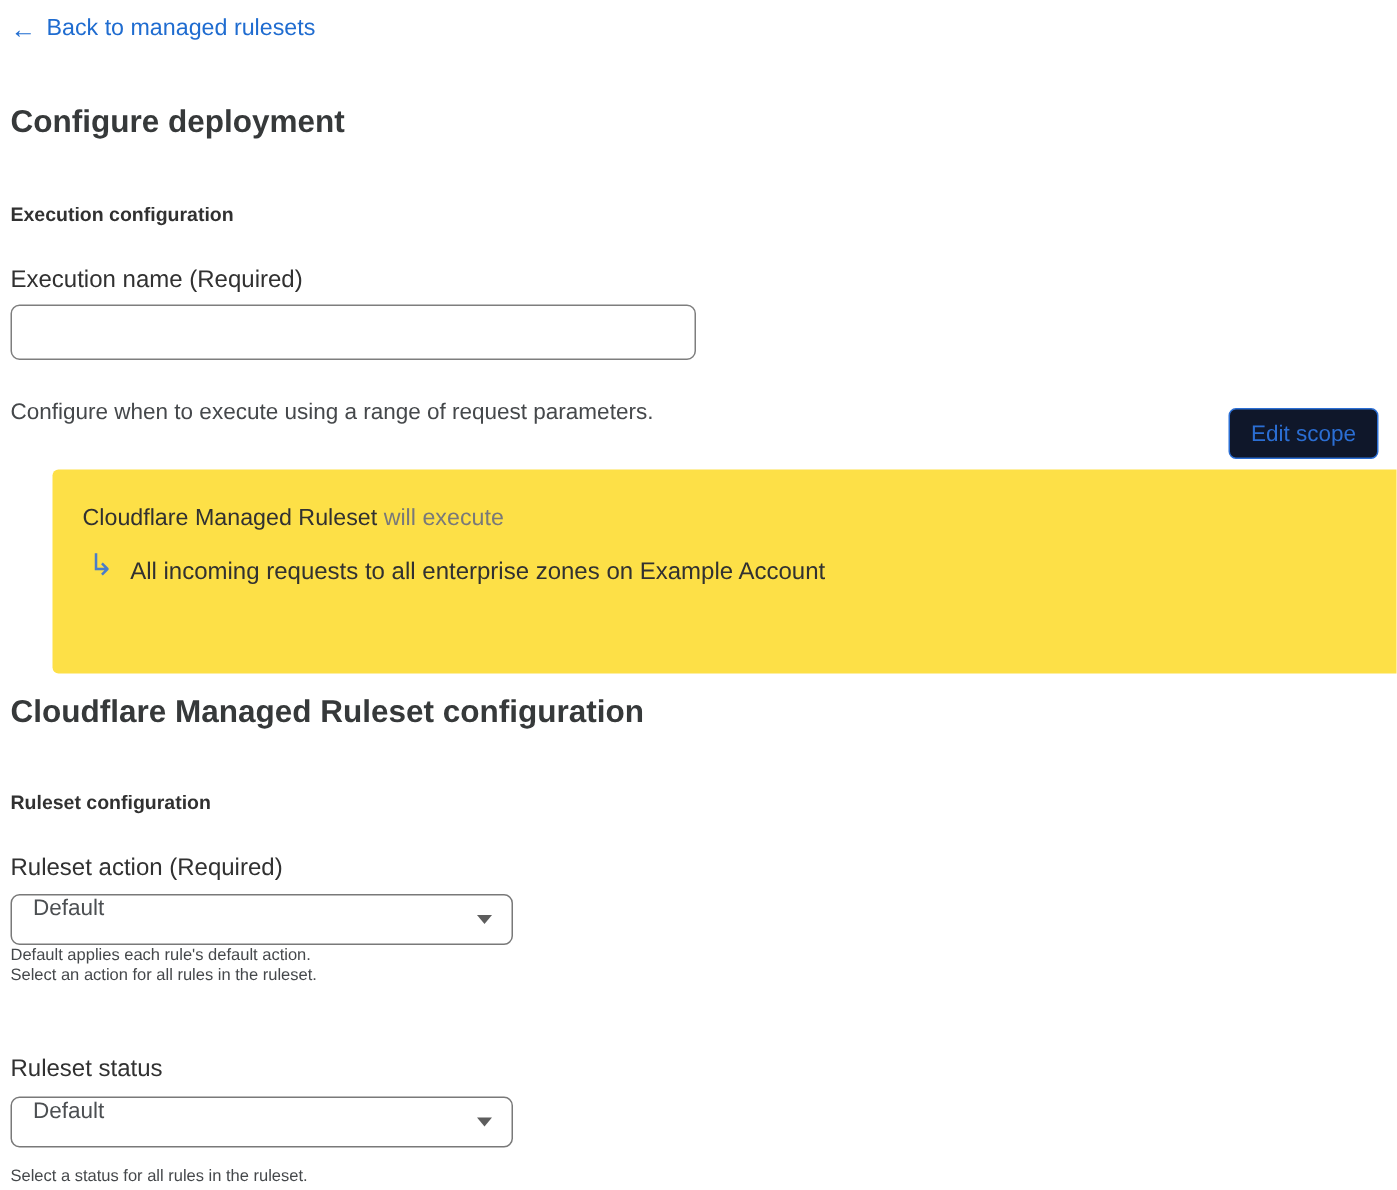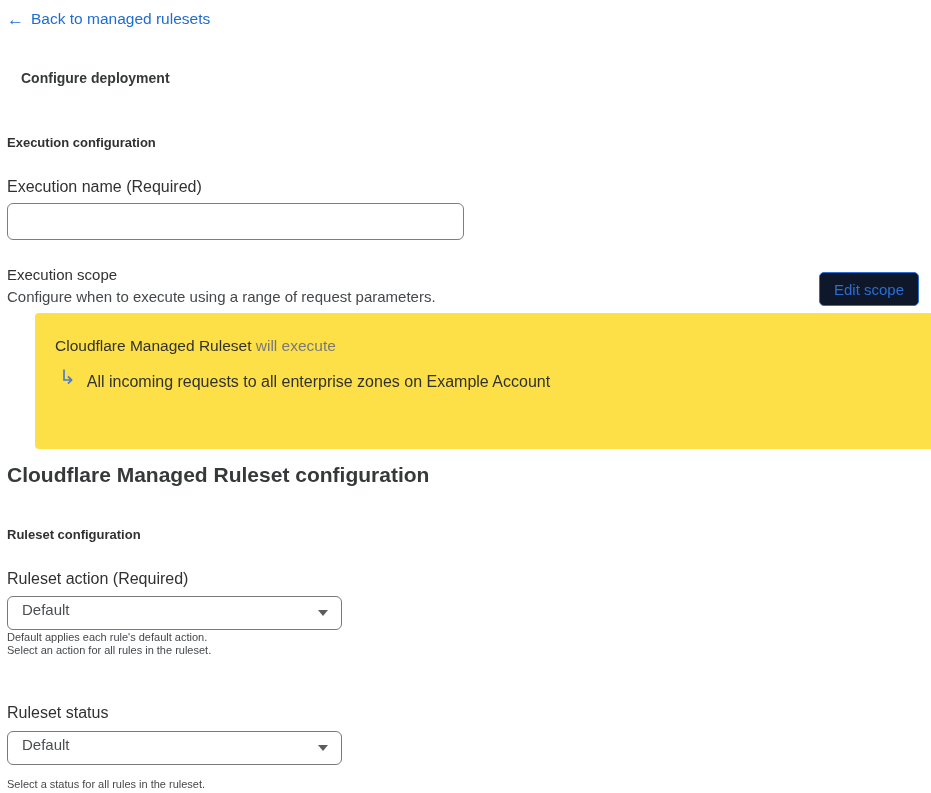--- a/index.html
+++ b/index.html
@@ -13,22 +13,22 @@
 
   .back-link {
     position: absolute; left: 7px; top: 10px;
     color: #1f6cd0; font-size: 15.5px; text-decoration: none;
     display: inline-flex; align-items: center; gap: 7px;
     cursor: pointer;
   }
   .back-link .arrow { font-size: 17px; line-height: 1; }
 
   .page-title {
-    position: absolute; left: 21px; top: 70px;
-    font-size: 14px; font-weight: bold; color: #36393a;
+    position: absolute; left: 7px; top: 70px;
+    font-size: 21px; font-weight: bold; color: #36393a;
   }
 
   .section-heading {
     position: absolute; left: 7px;
     font-size: 13px; font-weight: bold; color: #313131;
   }
   .h-exec { top: 135px; }
   .h-ruleset-sub { top: 527px; }
 
   .big-heading {
@@ -85,22 +85,22 @@
     color: #4a7dc9; font-size: 20px; line-height: 1;
     position: relative; top: 2px;
   }
   .scope-line2 .scope-text { color: #313131; font-size: 16px; line-height: 24px; padding-top: 5px; }
 
   .select-box {
     position: absolute; left: 7px;
     width: 335px; height: 34px;
     border: 1px solid #797979; border-radius: 6px;
     background: #ffffff;
-    display: flex; align-items: flex-start;
-    padding: 4px 14px;
+    display: flex; align-items: flex-end;
+    padding: 15px 14px;
     font-size: 15px; color: #4c4f52;
     cursor: pointer;
   }
   .s-action { top: 596px; }
   .s-status { top: 731px; }
   .select-box .caret {
     position: absolute; right: 13px; top: 50%;
     margin-top: -3px;
     width: 0; height: 0;
     border-left: 5px solid transparent;
@@ -127,21 +127,20 @@
   </a>
 
   <h1 class="page-title">Configure deployment</h1>
 
   <h2 class="section-heading h-exec">Execution configuration</h2>
 
   <label class="field-label l-exec-name">Execution name (Required)</label>
   <input type="text" class="text-input" value="" style="">
 
   <div class="scope-block">
-    <div class="scope-label">Execution scope</div>
     <div class="scope-desc">Configure when to execute using a range of request parameters.</div>
   </div>
 
   <button class="edit-scope-btn">Edit scope</button>
 
   <div class="scope-summary-box">
     <div class="scope-line1">
       <span class="ruleset-name">Cloudflare Managed Ruleset</span>
       <span class="will-execute">will execute</span>
     </div>

